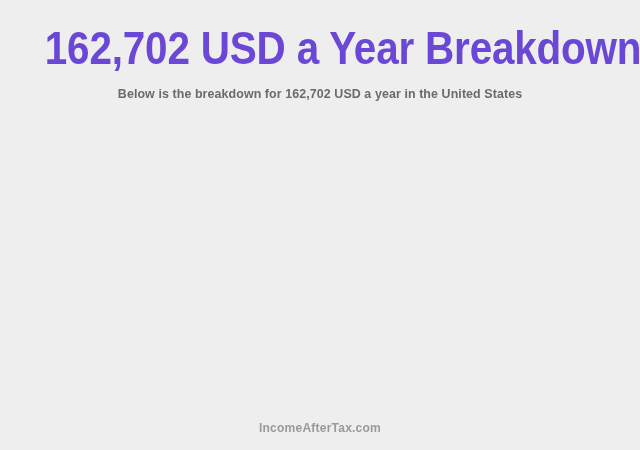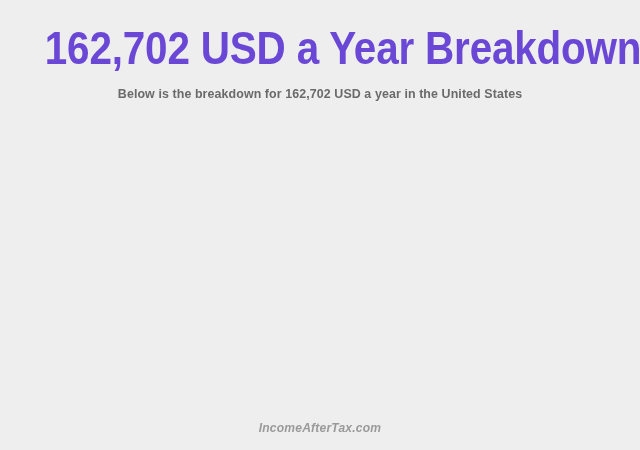--- a/index.html
+++ b/index.html
@@ -81,21 +81,20 @@
     background: transparent;
   }
 
   
   .footer {
     position: absolute;
     top: 420px;
     left: 0;
     width: 640px;
     text-align: center;
-    font-style: italic;
   }
 
   .site-watermark {
     margin: 0;
     padding: 0;
     font-family: "Liberation Sans Narrow", "Liberation Sans", "DejaVu Sans Condensed", "DejaVu Sans", sans-serif;
     font-size: 13px;
     font-weight: 700;
     line-height: 16px;
     letter-spacing: 0.2px;

